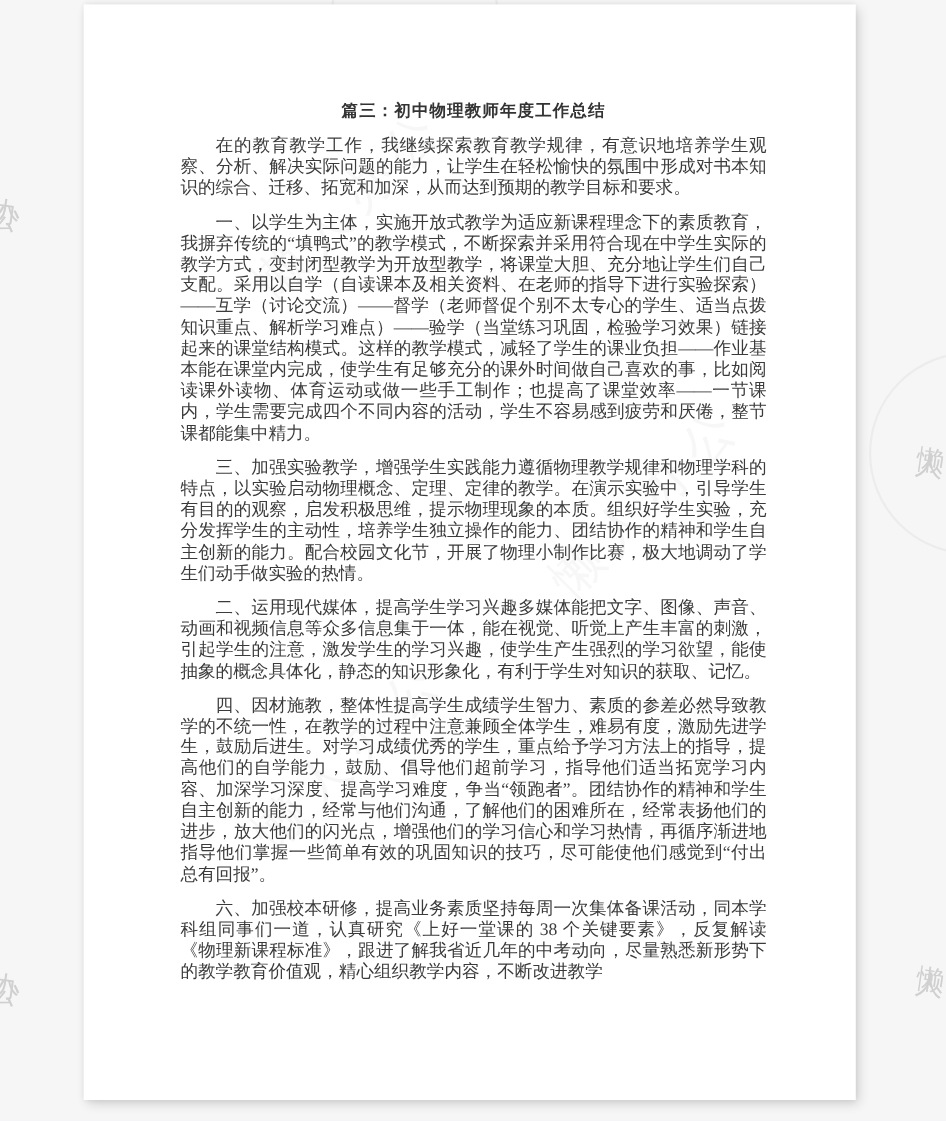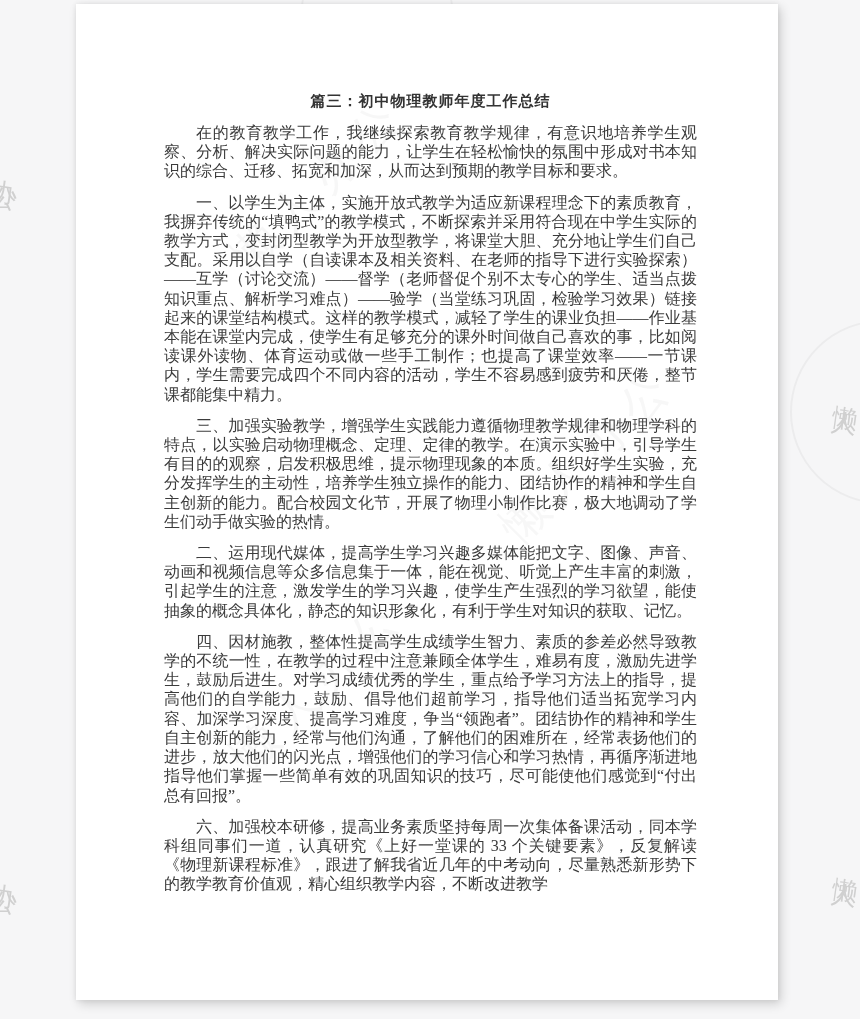--- a/index.html
+++ b/index.html
@@ -93,17 +93,17 @@
     <div class="wm-diag" style="left:400px; top:420px;">懒人办公</div>
 
     <h1 class="doc-title">篇三：初中物理教师年度工作总结</h1>
 
     <div class="doc-body">
         <p>在的教育教学工作，我继续探索教育教学规律，有意识地培养学生观察、分析、解决实际问题的能力，让学生在轻松愉快的氛围中形成对书本知识的综合、迁移、拓宽和加深，从而达到预期的教学目标和要求。</p>
         <p>一、以学生为主体，实施开放式教学为适应新课程理念下的素质教育，我摒弃传统的“填鸭式”的教学模式，不断探索并采用符合现在中学生实际的教学方式，变封闭型教学为开放型教学，将课堂大胆、充分地让学生们自己支配。采用以自学（自读课本及相关资料、在老师的指导下进行实验探索）——互学（讨论交流）——督学（老师督促个别不太专心的学生、适当点拨知识重点、解析学习难点）——验学（当堂练习巩固，检验学习效果）链接起来的课堂结构模式。这样的教学模式，减轻了学生的课业负担——作业基本能在课堂内完成，使学生有足够充分的课外时间做自己喜欢的事，比如阅读课外读物、体育运动或做一些手工制作；也提高了课堂效率——一节课内，学生需要完成四个不同内容的活动，学生不容易感到疲劳和厌倦，整节课都能集中精力。</p>
         <p>三、加强实验教学，增强学生实践能力遵循物理教学规律和物理学科的特点，以实验启动物理概念、定理、定律的教学。在演示实验中，引导学生有目的的观察，启发积极思维，提示物理现象的本质。组织好学生实验，充分发挥学生的主动性，培养学生独立操作的能力、团结协作的精神和学生自主创新的能力。配合校园文化节，开展了物理小制作比赛，极大地调动了学生们动手做实验的热情。</p>
         <p>二、运用现代媒体，提高学生学习兴趣多媒体能把文字、图像、声音、动画和视频信息等众多信息集于一体，能在视觉、听觉上产生丰富的刺激，引起学生的注意，激发学生的学习兴趣，使学生产生强烈的学习欲望，能使抽象的概念具体化，静态的知识形象化，有利于学生对知识的获取、记忆。</p>
         <p>四、因材施教，整体性提高学生成绩学生智力、素质的参差必然导致教学的不统一性，在教学的过程中注意兼顾全体学生，难易有度，激励先进学生，鼓励后进生。对学习成绩优秀的学生，重点给予学习方法上的指导，提高他们的自学能力，鼓励、倡导他们超前学习，指导他们适当拓宽学习内容、加深学习深度、提高学习难度，争当“领跑者”。团结协作的精神和学生自主创新的能力，经常与他们沟通，了解他们的困难所在，经常表扬他们的进步，放大他们的闪光点，增强他们的学习信心和学习热情，再循序渐进地指导他们掌握一些简单有效的巩固知识的技巧，尽可能使他们感觉到“付出总有回报”。</p>
-        <p>六、加强校本研修，提高业务素质坚持每周一次集体备课活动，同本学科组同事们一道，认真研究《上好一堂课的 33 个关键要素》，反复解读《物理新课程标准》，跟进了解我省近几年的中考动向，尽量熟悉新形势下的教学教育价值观，精心组织教学内容，不断改进教学</p>
+        <p>六、加强校本研修，提高业务素质坚持每周一次集体备课活动，同本学科组同事们一道，认真研究《上好一堂课的 38 个关键要素》，反复解读《物理新课程标准》，跟进了解我省近几年的中考动向，尽量熟悉新形势下的教学教育价值观，精心组织教学内容，不断改进教学</p>
       </div>
 
   </div>
 </div>
 
 </body></html>

